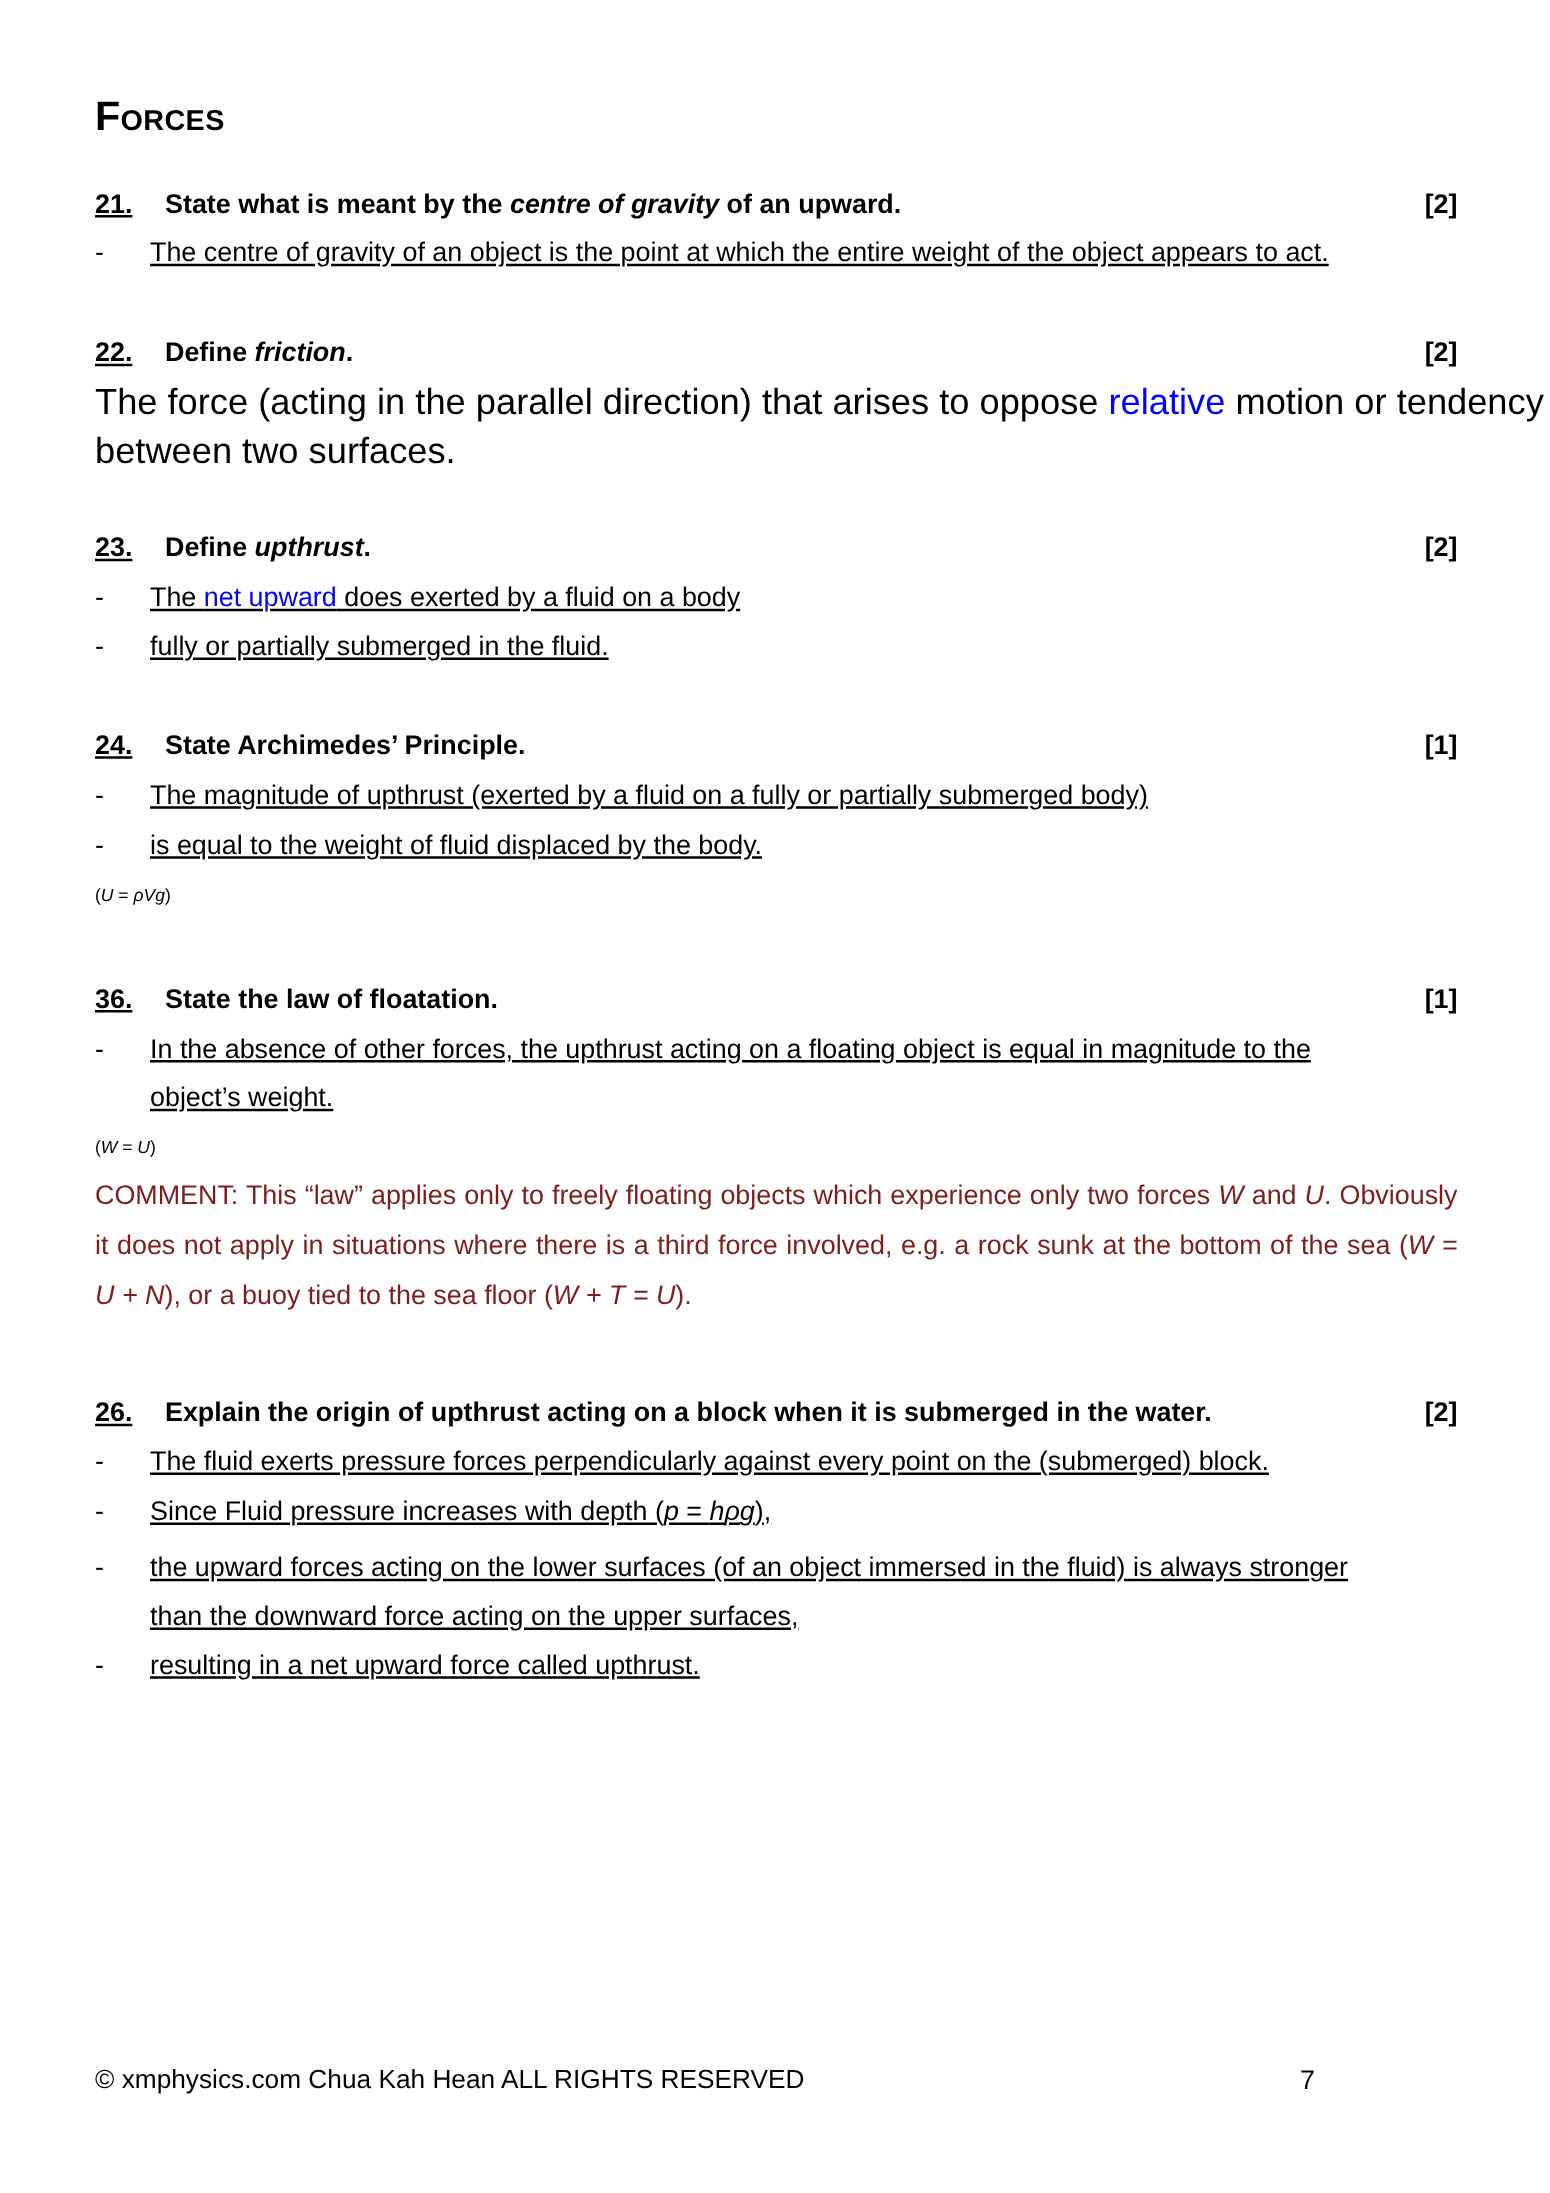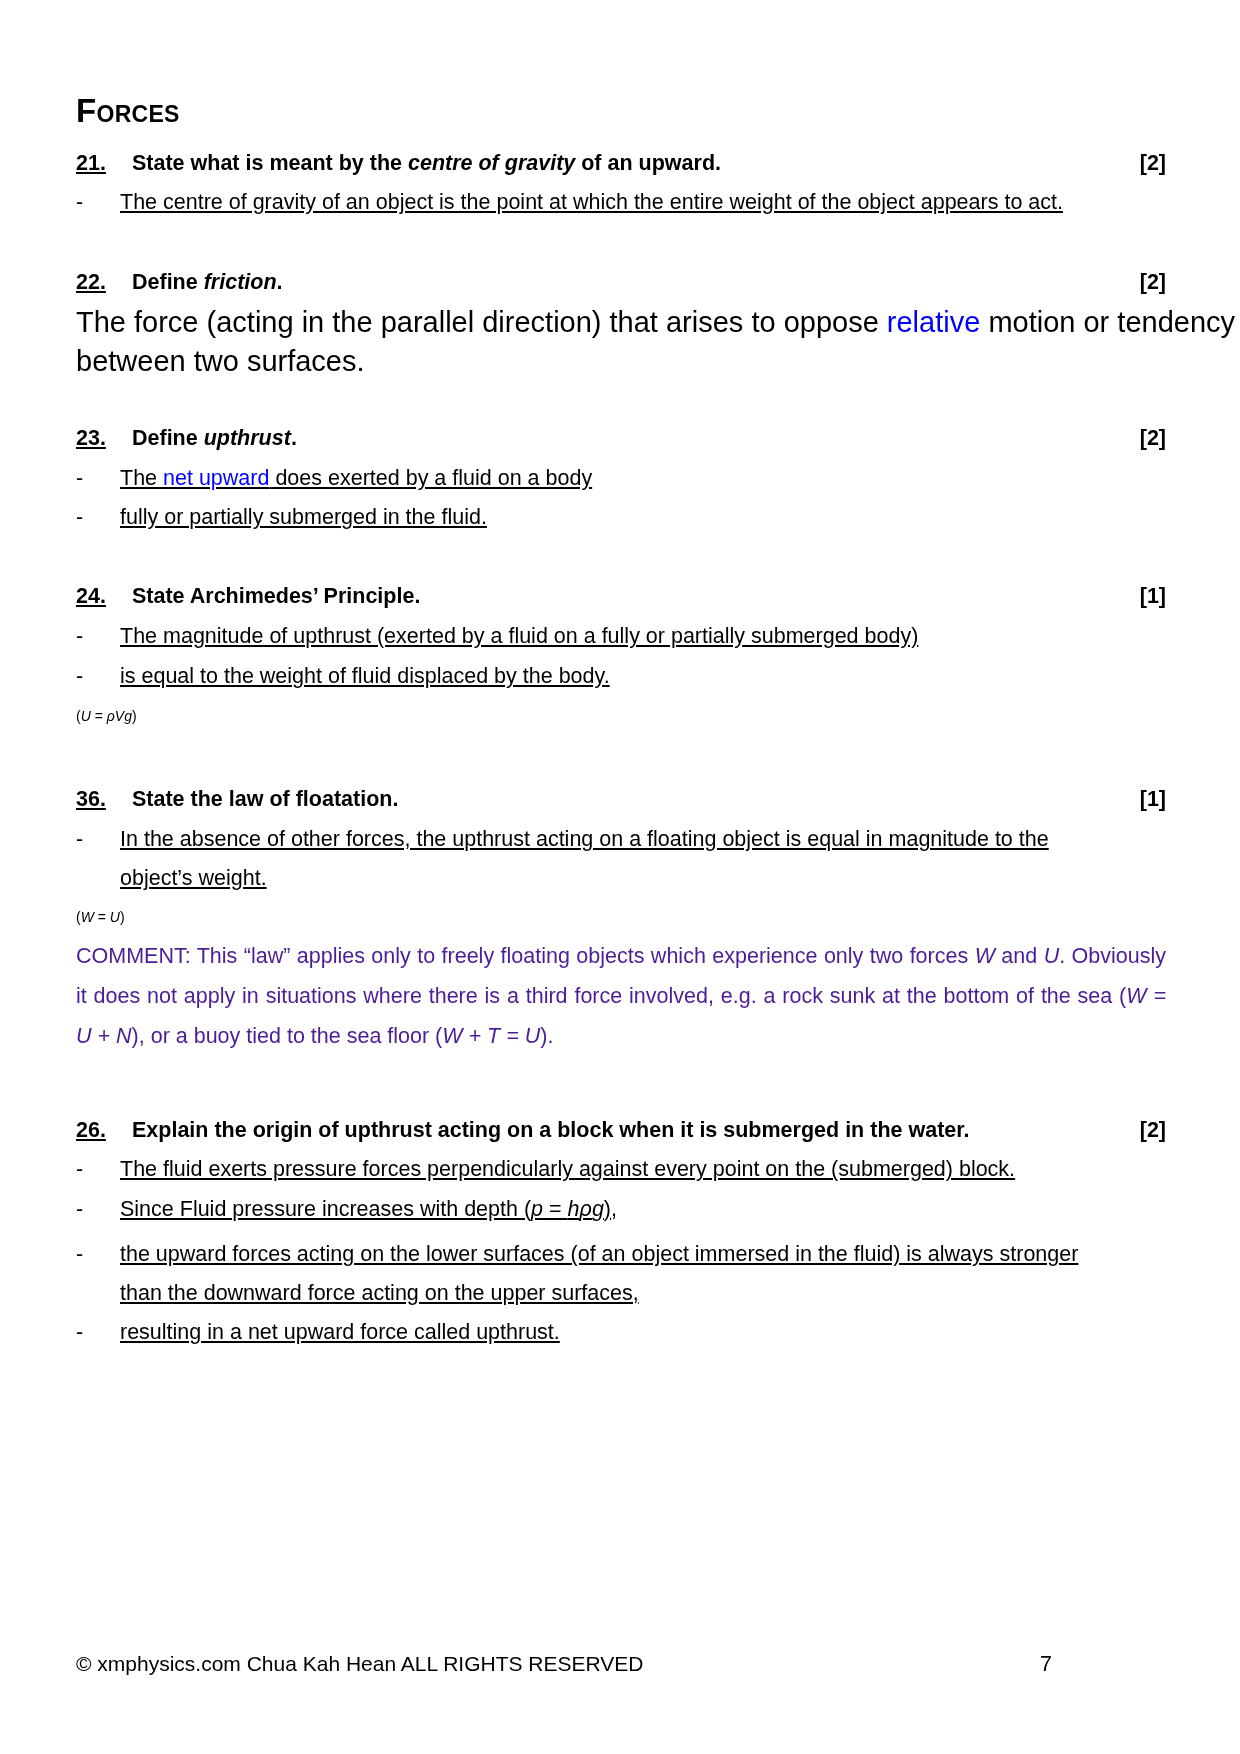--- a/index.html
+++ b/index.html
@@ -1,21 +1,21 @@
 <!DOCTYPE html>
 <html><head>
 <meta charset="utf-8">
 <style>
   html, body { margin: 0; padding: 0; background: #ffffff; }
   body {
     width: 1240px; height: 1754px; position: relative; overflow: hidden;
     font-family: "Liberation Sans", sans-serif; color: #000000;
   }
   .page-title {
-    position: absolute; left: 76px; top: 92px;
+    position: absolute; left: 76px; top: 74px;
     font-size: 33px; font-weight: bold; letter-spacing: 0.3px;
     font-variant: small-caps;
   }
   .q-head {
     position: absolute; left: 76px; width: 1090px;
     font-size: 21.5px; font-weight: bold; line-height: 26px;
   }
   .q-num { position: absolute; left: 0; top: 0; text-decoration: underline; }
   .q-text { position: absolute; left: 56px; top: 0; white-space: nowrap; }
   .q-marks { position: absolute; right: 0; top: 0; }
@@ -24,21 +24,21 @@
     font-size: 21.5px; line-height: 26px; white-space: nowrap;
   }
   .line .dash { position: absolute; left: 0; top: 0; }
   .line .txt { position: absolute; left: 44px; top: 0; text-decoration: underline; }
   .plain { position: absolute; left: 76px; font-size: 29px; line-height: 26px; white-space: nowrap; }
   .formula { position: absolute; left: 76px; font-size: 14px; line-height: 26px; font-style: italic; white-space: nowrap; }
   .formula .n { font-style: normal; }
   .blue { color: #0000ff; }
   .comment {
     position: absolute; left: 76px; width: 1090px;
-    font-size: 21.5px; line-height: 40px; color: #4c1d95; text-align: justify;
+    font-size: 21.5px; line-height: 40px; color: #7f1d1d; text-align: justify;
   }
   .footer {
     position: absolute; left: 76px; top: 1652px; font-size: 21px; white-space: nowrap;
   }
   .page-num { position: absolute; left: 1040px; top: 1652px; font-size: 21.5px; }
 </style>
 </head>
 <body>
 
 <div class="page-title">Forces</div>

